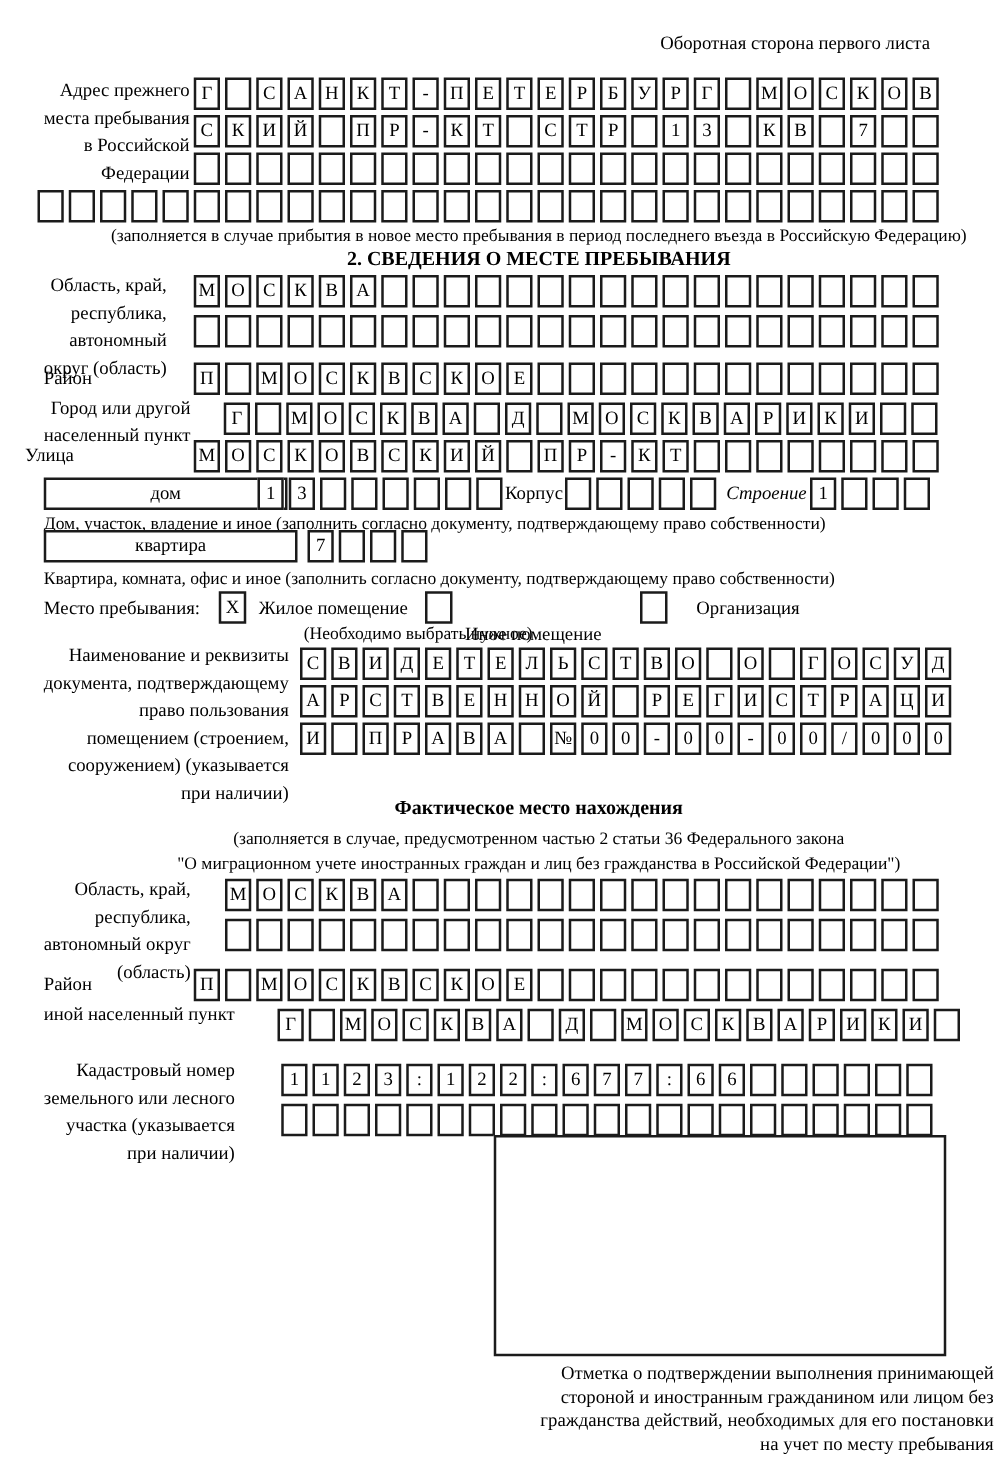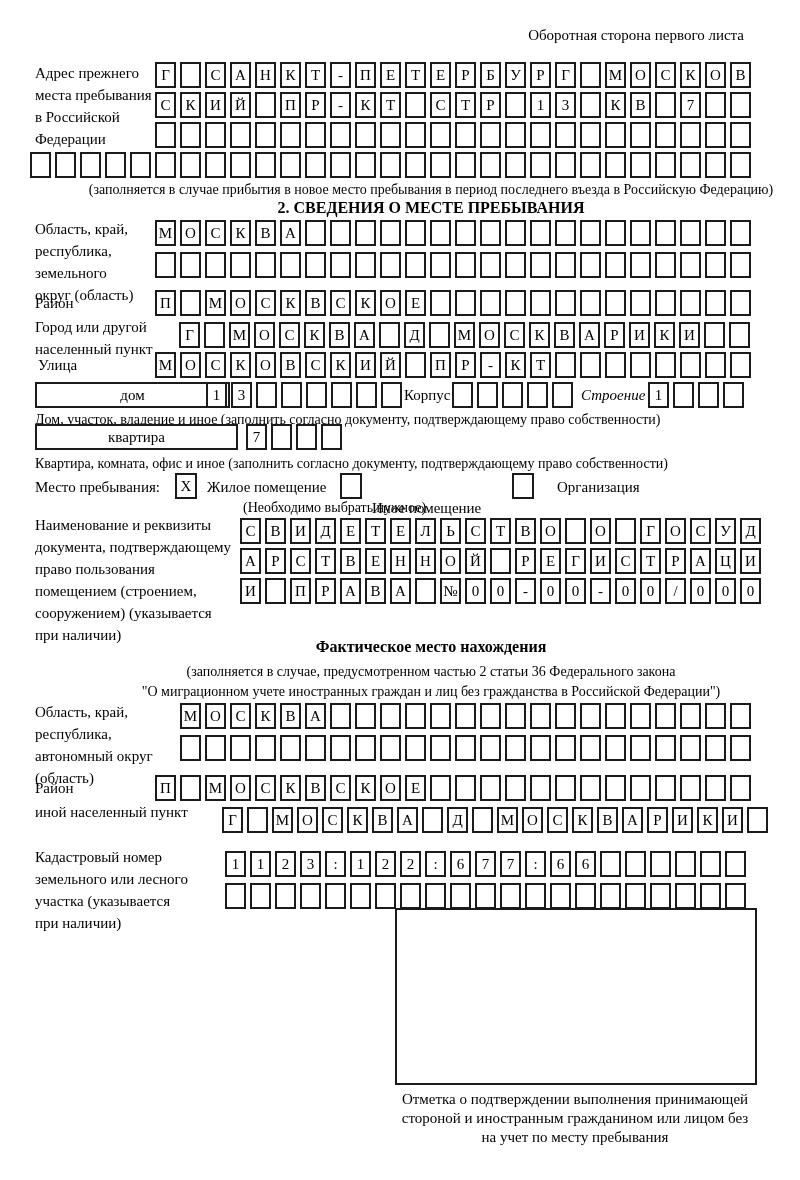--- a/index.html
+++ b/index.html
@@ -22,21 +22,21 @@
     display:flex;align-items:center;justify-content:center;font-size:15px;background:#fff;
   }
   .checkbox{
     position:absolute;width:22px;height:26px;box-sizing:border-box;border:2px solid #1b1b1b;
     display:flex;align-items:center;justify-content:center;font-size:15px;background:#fff;
   }
   .caption{position:absolute;font-size:14px;line-height:18px;white-space:nowrap;}
   .center{position:absolute;left:0;width:800px;text-align:center;padding-left:31px;}
   .heading{font-weight:bold;font-size:16px;}
   .stampbox{position:absolute;box-sizing:border-box;border:2px solid #1b1b1b;background:#fff;}
-  .multiline div{white-space:nowrap;}
+  .multiline div{white-space:nowrap;text-align:right;}
 </style>
 </head>
 <body>
 
 <div class="page">
 
   <div class="lbl" style="top:24px;right:56px;">Оборотная сторона первого листа</div>
 
   <div class="lbl multiline" style="left:35px;top:62px;">
       <div>Адрес прежнего</div>
@@ -153,21 +153,21 @@
       <span class="cell"></span>
       <span class="cell"></span>
     </div>
   <div class="caption center" style="top:181px;">(заполняется в случае прибытия в новое место пребывания в период последнего въезда в Российскую Федерацию)</div>
 
   <div class="center heading" style="top:199px;">2. СВЕДЕНИЯ О МЕСТЕ ПРЕБЫВАНИЯ</div>
 
   <div class="lbl multiline" style="left:35px;top:218px;">
       <div>Область, край,</div>
       <div>республика,</div>
-      <div>земельного</div>
+      <div>автономный</div>
       <div>округ (область)</div>
     </div>
   <div class="cellrow" style="left:155px;top:220px;">
       <span class="cell">М</span>
       <span class="cell">О</span>
       <span class="cell">С</span>
       <span class="cell">К</span>
       <span class="cell">В</span>
       <span class="cell">А</span>
       <span class="cell"></span>
@@ -267,21 +267,21 @@
       <span class="cell">В</span>
       <span class="cell">А</span>
       <span class="cell">Р</span>
       <span class="cell">И</span>
       <span class="cell">К</span>
       <span class="cell">И</span>
       <span class="cell"></span>
       <span class="cell"></span>
     </div>
 
-  <div class="lbl" style="left:38px;top:354px;">Улица</div>
+  <div class="lbl" style="left:20px;top:354px;">Улица</div>
   <div class="cellrow" style="left:155px;top:352px;">
       <span class="cell">М</span>
       <span class="cell">О</span>
       <span class="cell">С</span>
       <span class="cell">К</span>
       <span class="cell">О</span>
       <span class="cell">В</span>
       <span class="cell">С</span>
       <span class="cell">К</span>
       <span class="cell">И</span>
@@ -593,16 +593,17 @@
       <span class="cell"></span>
       <span class="cell"></span>
       <span class="cell"></span>
       <span class="cell"></span>
     </div>
 
   <div class="stampbox" style="left:395px;top:908px;width:362px;height:177px;"></div>
   <div class="abs multiline" style="left:355px;top:1090px;width:440px;text-align:center;font-size:15px;line-height:19px;">
       <div>Отметка о подтверждении выполнения принимающей</div>
       <div>стороной и иностранным гражданином или лицом без</div>
+      <div>гражданства действий, необходимых для его постановки</div>
       <div>на учет по месту пребывания</div>
     </div>
 
 </div>
 
 </body></html>

